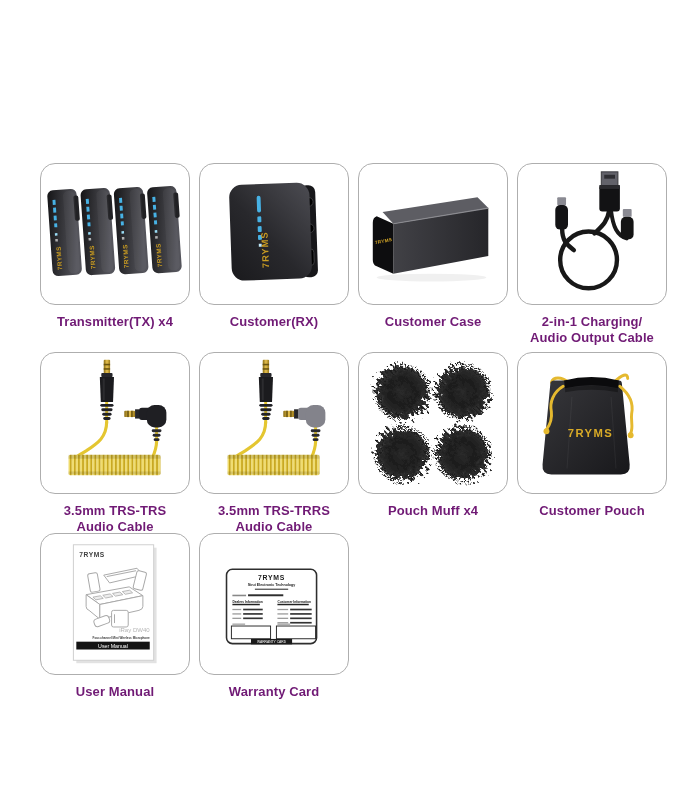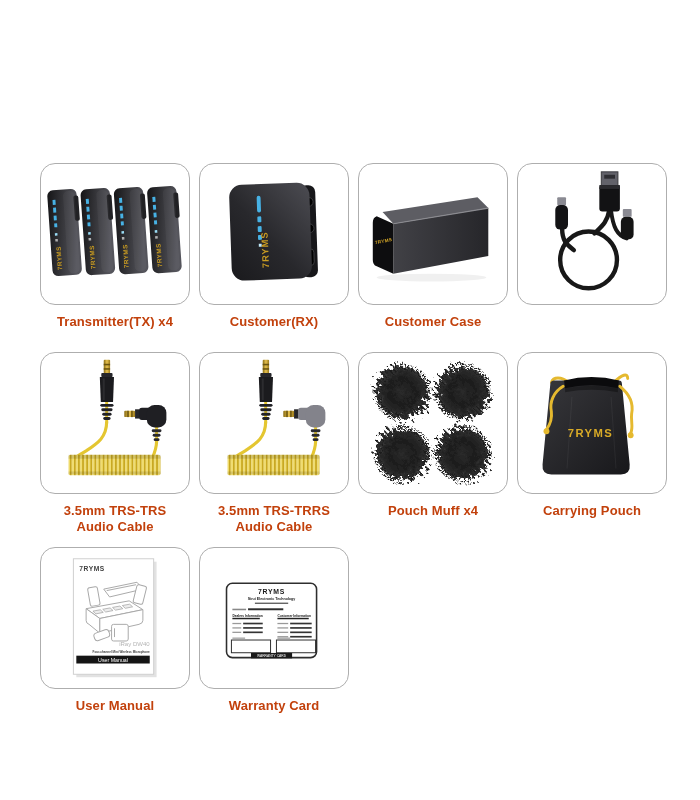--- a/index.html
+++ b/index.html
@@ -1,29 +1,29 @@
 <!DOCTYPE html>
 <html><head>
 <meta charset="utf-8">
 <style>
   html,body{margin:0;padding:0;background:#ffffff;}
   .canvas{
     position:relative;width:700px;height:800px;background:#ffffff;overflow:hidden;
     font-family:"Liberation Sans",sans-serif;
   }
   .row{position:absolute;left:40px;display:flex;gap:9px;}
-  .row1{top:163px}.row2{top:352px}.row3{top:547px}
+  .row1{top:163px}.row2{top:352px}.row3{top:533px}
   .cell{width:150px;display:flex;flex-direction:column;align-items:center;}
   .itembox{
     width:150px;height:142px;box-sizing:border-box;background:#fff;
     border:1.5px solid #aeaeae;border-radius:15px;overflow:hidden;
   }
   .itembox svg{display:block;width:147px;height:139px;}
   .caption{
-    margin-top:9px;font-size:13px;font-weight:700;color:#c2410c;
+    margin-top:9px;font-size:13px;font-weight:700;color:#701a75;
     text-align:center;line-height:16px;letter-spacing:.1px;
   }
   .cap-line{display:block;}
   svg text{font-family:"Liberation Sans",sans-serif;}
 </style>
 </head>
 <body>
 
 <div class="canvas">
 
@@ -181,20 +181,24 @@
           <rect x="85" y="8" width="17" height="14" fill="#62626a" stroke="#3a3a3e" stroke-width="1"></rect>
           <rect x="88" y="11" width="11" height="4" fill="#2e2e33"></rect>
           <rect x="83" y="21.5" width="21" height="27" rx="3" fill="#121214"></rect>
           <rect x="83" y="21.5" width="21" height="4" fill="#2a2a2e"></rect>
           <rect x="107" y="46" width="9" height="8" rx="1" fill="#8a8a92"></rect>
           <rect x="105" y="54" width="13" height="23" rx="5" fill="#141414"></rect>
           <rect x="40" y="34" width="9" height="8" rx="1" fill="#8a8a92"></rect>
           <rect x="38" y="42" width="13" height="25" rx="5" fill="#131315"></rect>
         </svg>
       </div>
+      <div class="caption">
+        <span class="cap-line">2-in-1 Charging/</span>
+        <span class="cap-line">Audio Output Cable</span>
+      </div>
     </div>
   </div>
 
   <div class="row row2">
 
     <div class="cell">
       <div class="itembox">
         <svg viewBox="0 0 150 142">
           <use href="#cable-unit" fill="#1f1f23"></use>
         </svg>
@@ -255,21 +259,21 @@
           <path d="M55,45 L50,118" stroke="#ffffff" stroke-width="1" opacity="0.05"></path>
           <path d="M95,45 L100,118" stroke="#ffffff" stroke-width="1" opacity="0.05"></path>
           <path d="M46,34 C36,40 32,50 34,60 C35,68 32,74 29,78" stroke="#e5b92f" stroke-width="3" fill="none" stroke-linecap="round"></path>
           <circle cx="29" cy="80" r="3" fill="#e5b92f"></circle>
           <path d="M104,34 C114,42 118,52 116,62 C115,70 118,76 115,82" stroke="#e5b92f" stroke-width="3" fill="none" stroke-linecap="round"></path>
           <circle cx="115" cy="84" r="3" fill="#e5b92f"></circle>
           <text x="74" y="86" text-anchor="middle" font-size="11.5" font-weight="bold" letter-spacing="1.5" fill="#d9ab27">7RYMS</text>
         </svg>
       </div>
       <div class="caption">
-        <span class="cap-line">Carrying Pouch</span>
+        <span class="cap-line">Customer Pouch</span>
         <span class="cap-line"></span>
       </div>
     </div>
   </div>
 
   <div class="row row3">
 
     <div class="cell">
       <div class="itembox">
         <svg viewBox="0 0 150 142">

